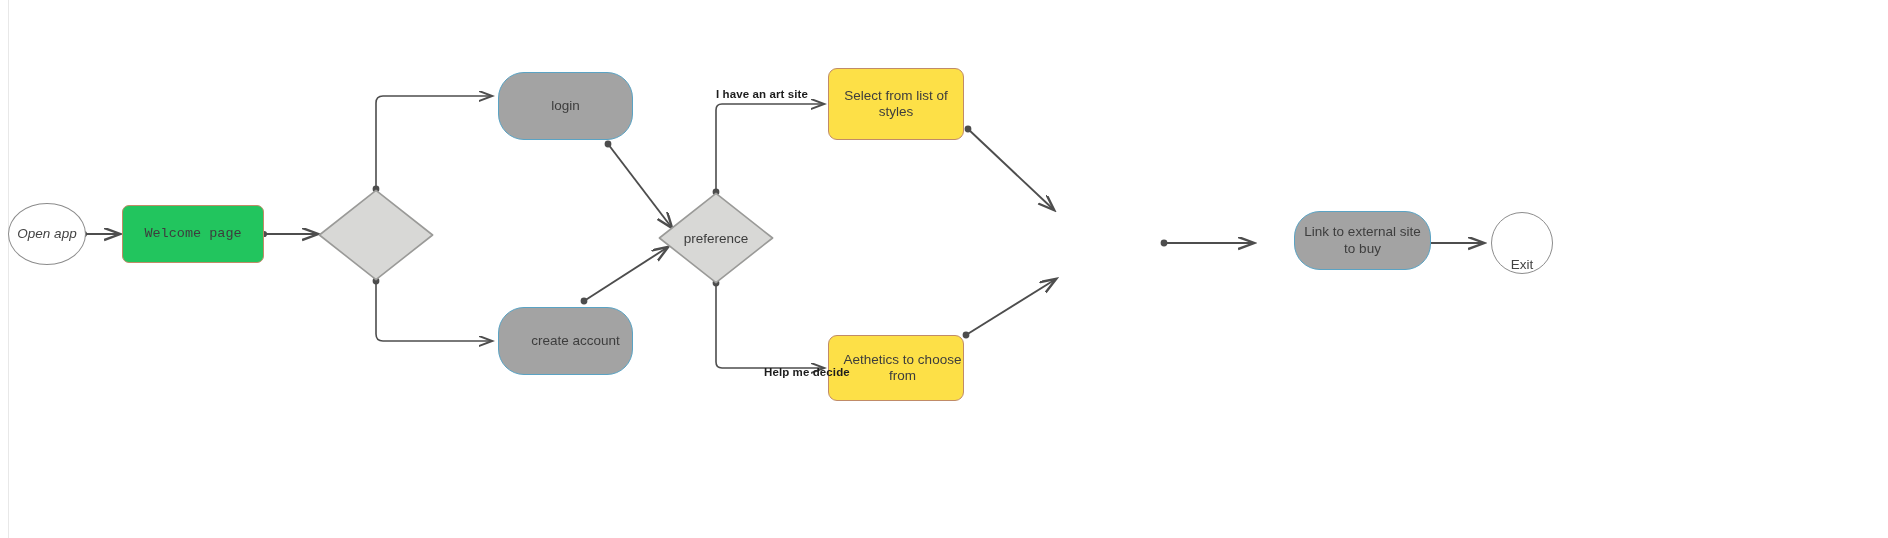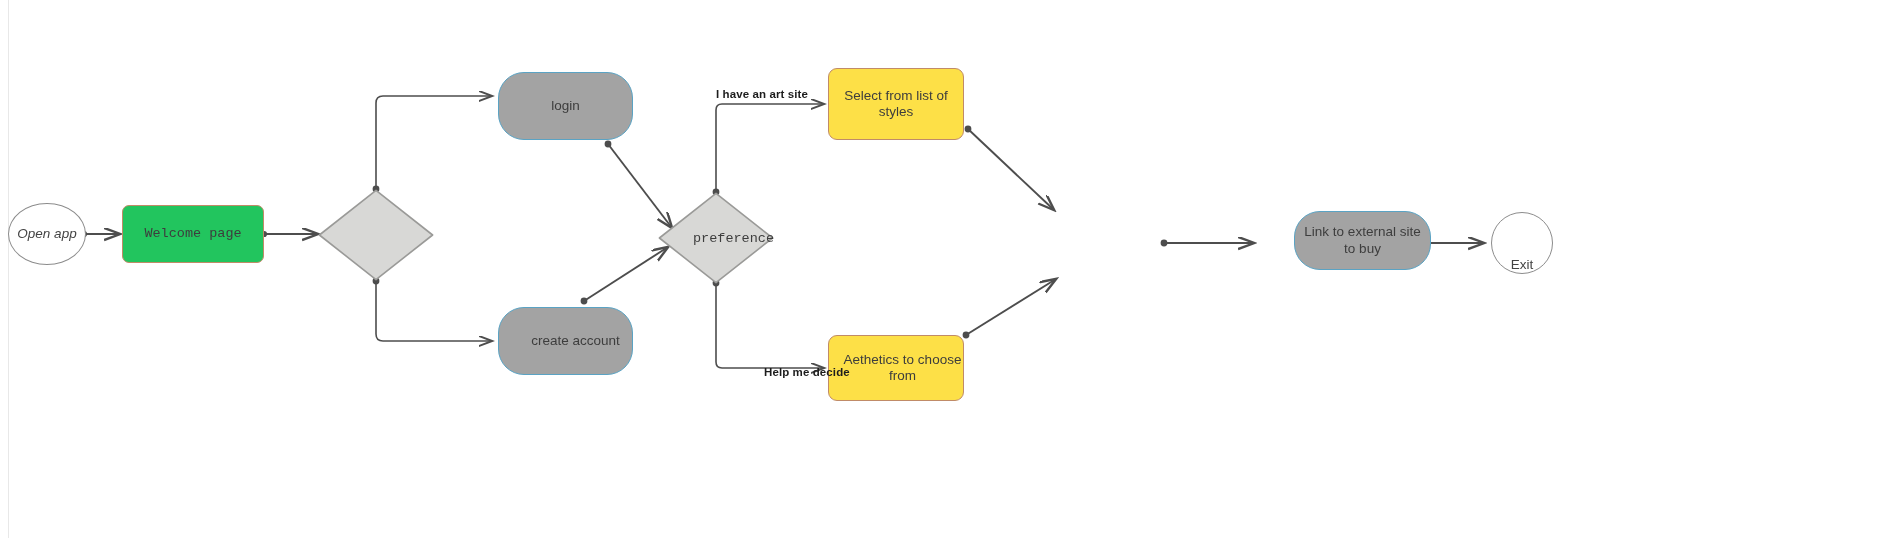--- a/index.html
+++ b/index.html
@@ -60,22 +60,21 @@
   .node-label {
     display: block;
     white-space: pre-line;
     pointer-events: none;
   }
   .diamond-wrap {
     position: absolute;
     z-index: 3;
     display: flex;
     align-items: center;
-    justify-content: flex-end;
-    font-family: Liberation Mono, monospace;
+    justify-content: center;
   }
   .diamond-shape {
     position: absolute;
     left: 0; top: 0;
     width: 100%;
     height: 100%;
   }
   .diamond-text {
     position: relative;
     z-index: 2;

